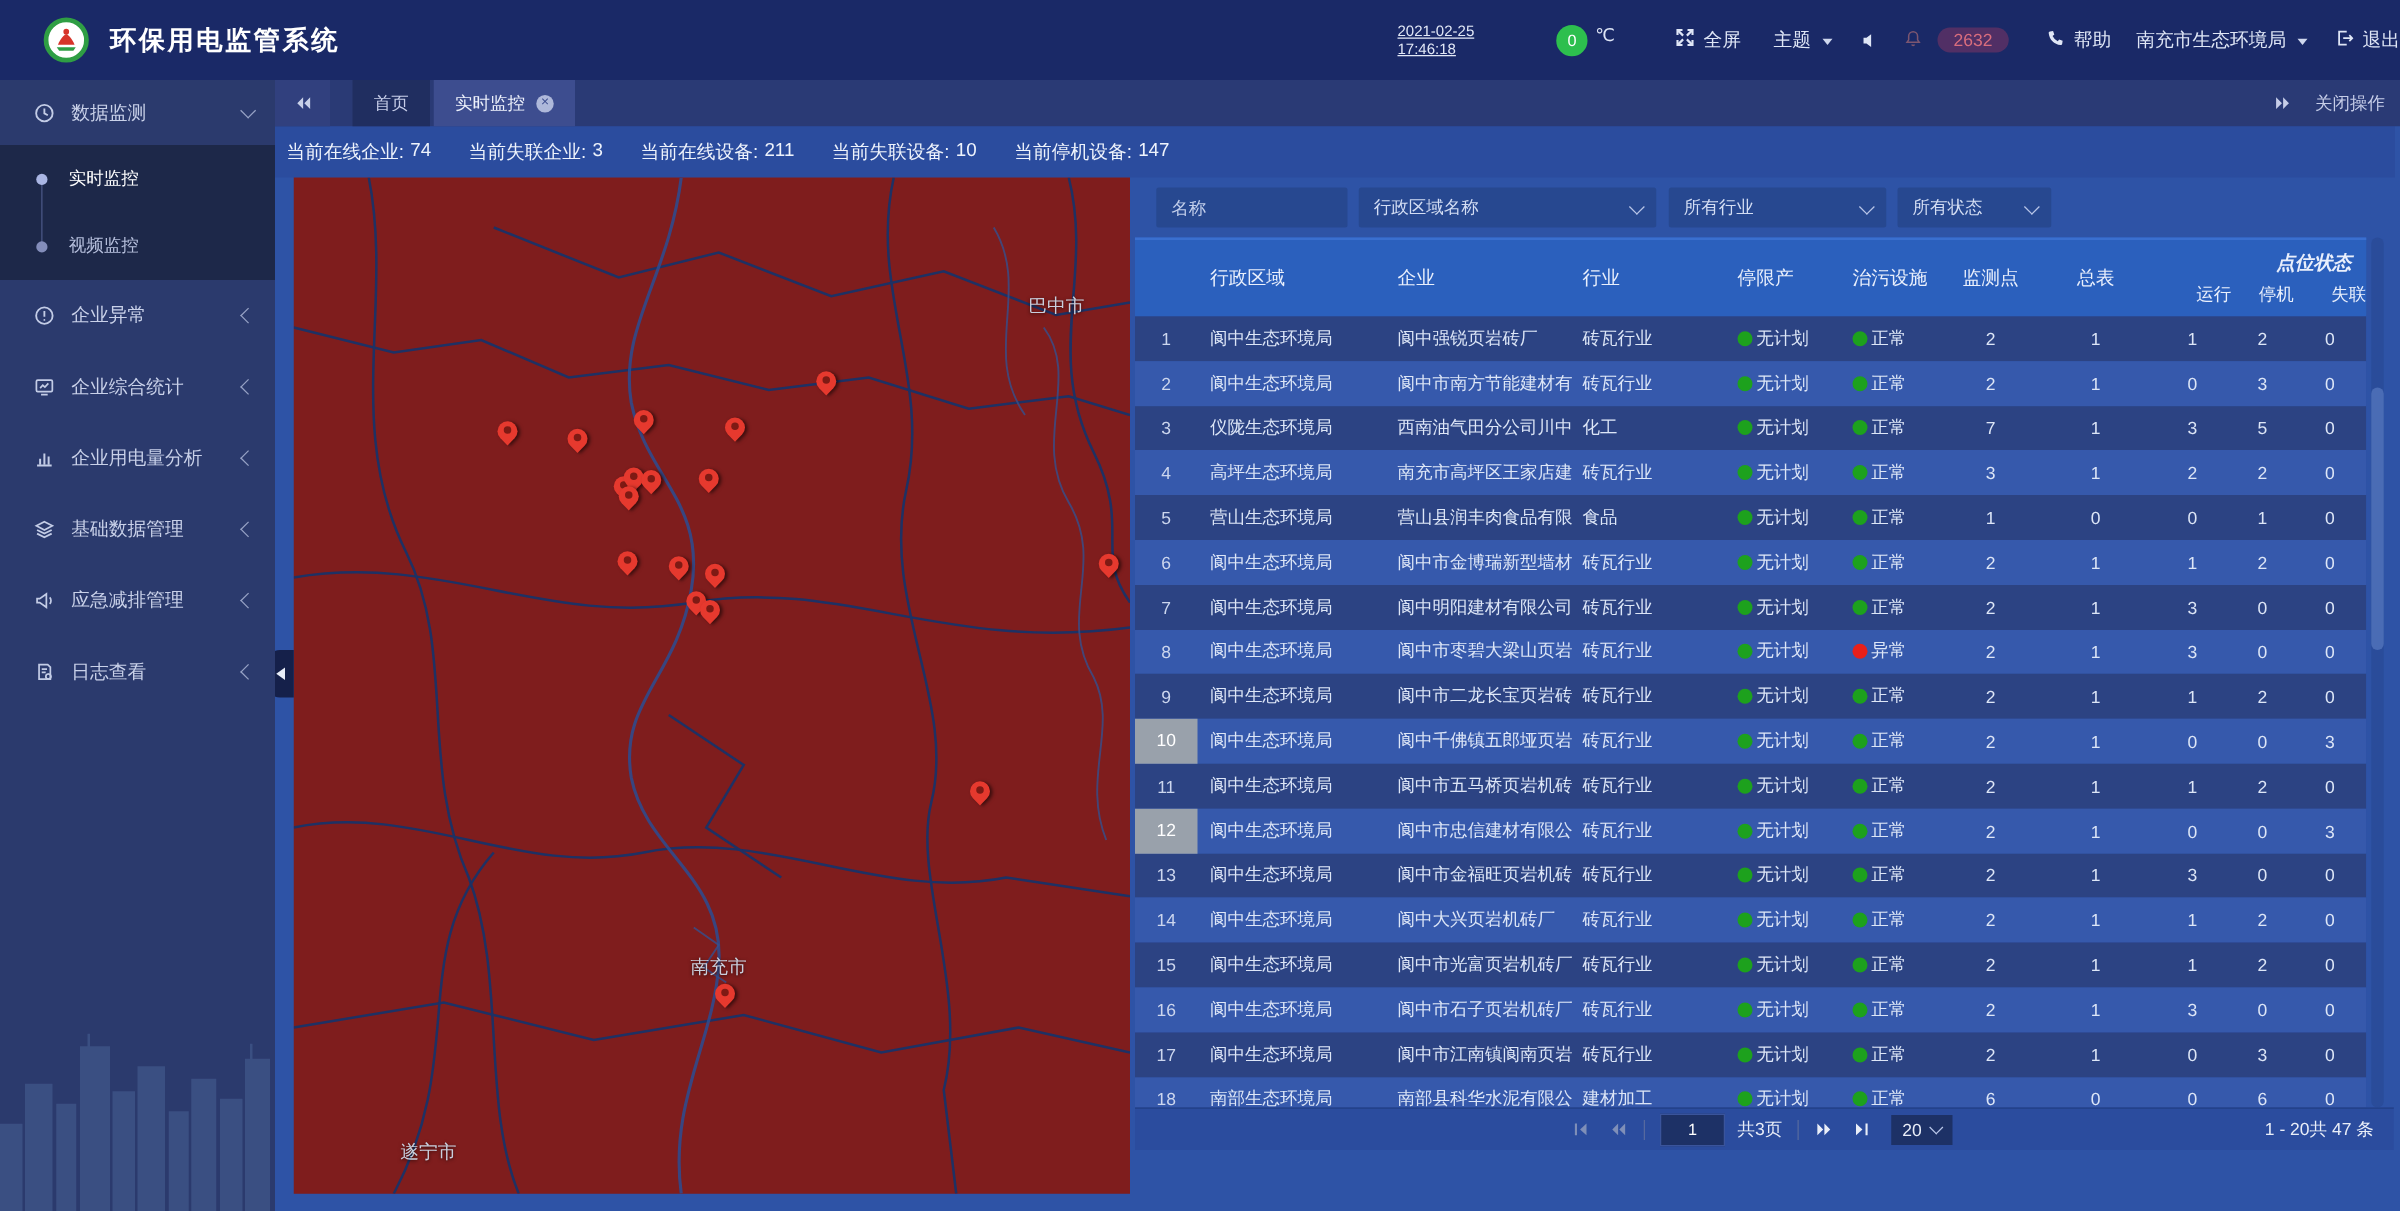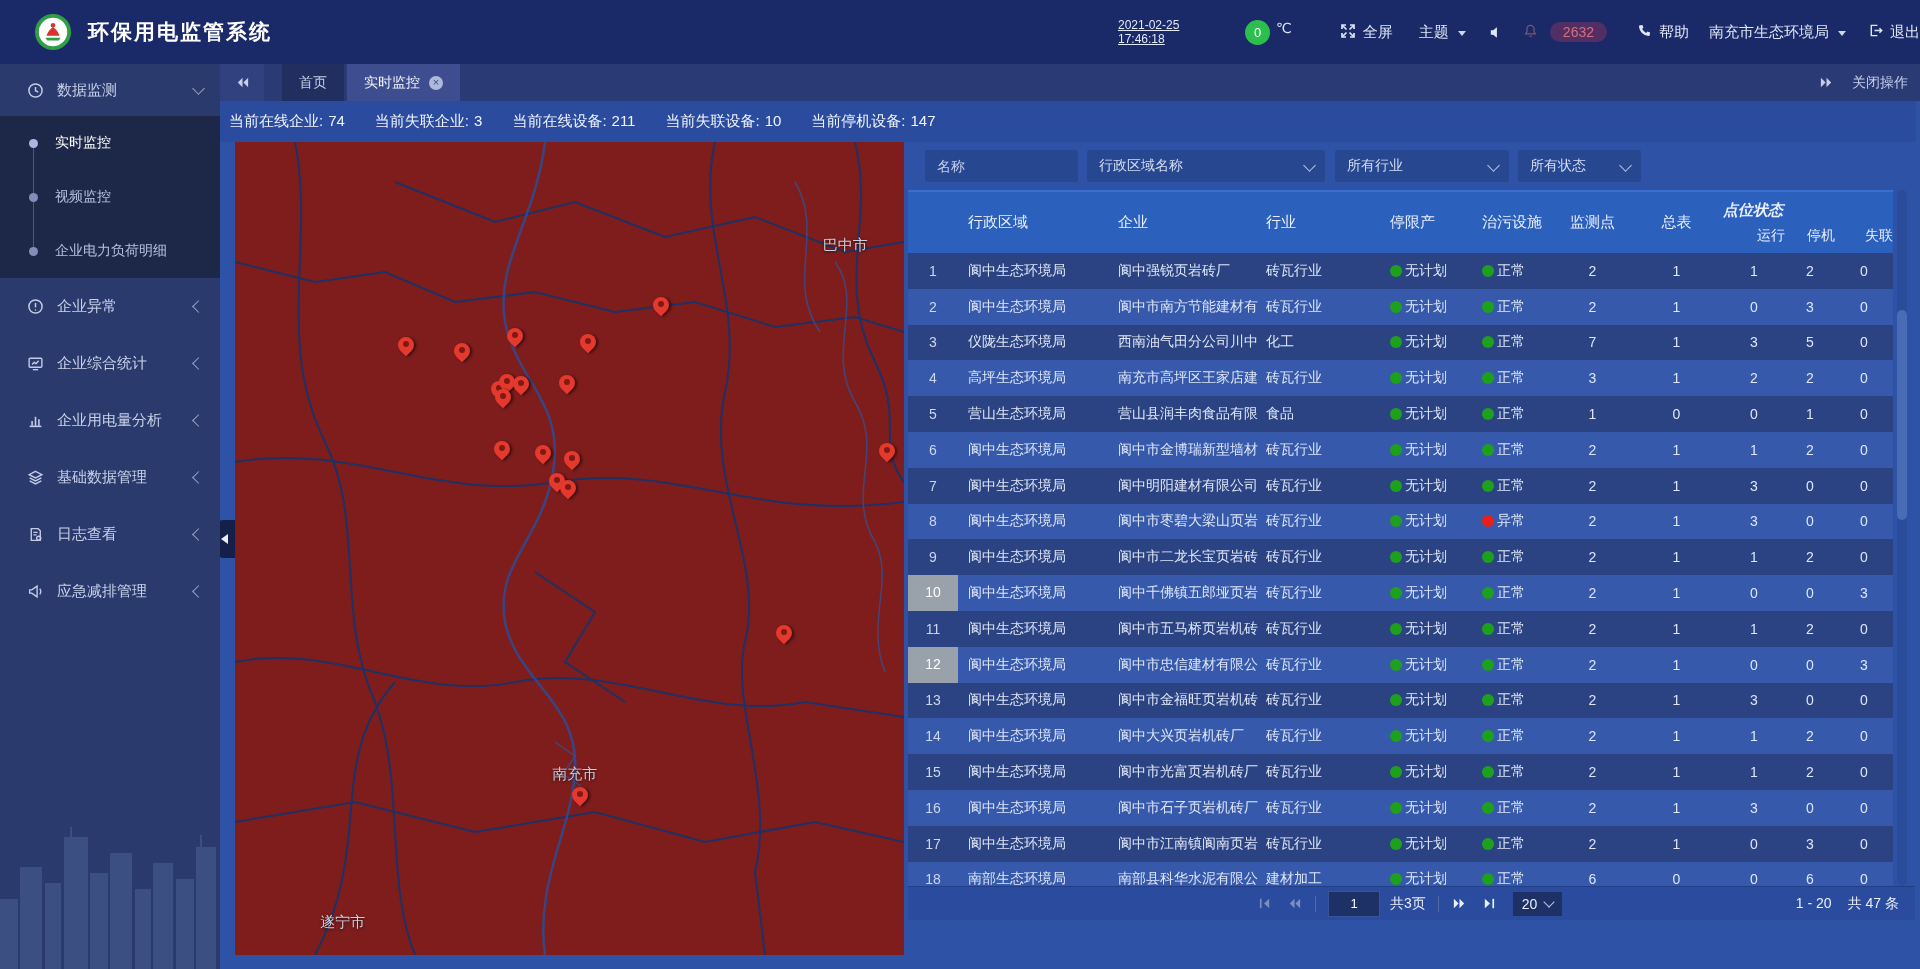--- a/index.html
+++ b/index.html
@@ -74,21 +74,21 @@
   .c.limit{width:90px;padding-left:10px;}
   .c.facility{width:85px;padding-left:12px;}
   .c.points{width:75px;text-align:center;}
   .c.meters{width:93px;text-align:center;}
   .c.run{width:62px;text-align:center;}
   .c.stop{width:50px;text-align:center;}
   .c.lost{width:58px;text-align:center;}
   .thead .c{display:flex;align-items:center;}
   .thead .c.points,.thead .c.meters{justify-content:center;}
   .thead .group{width:170px;display:flex;flex-direction:column;justify-content:center;}
-  .group-label{font-style:italic;font-weight:bold;text-align:left;padding-right:12px;font-size:15px;}
+  .group-label{font-style:italic;font-weight:bold;text-align:right;padding-right:12px;font-size:15px;}
   .sub-cols{display:flex;margin-top:7px;font-size:14px;}
   .sub-cols span{text-align:right;}
   .sub-cols .w1{width:62px;} .sub-cols .w2{width:50px;} .sub-cols .w3{width:58px;}
   .rows{position:absolute;left:0;top:111px;width:985px;height:633px;overflow:hidden;}
   .trow{display:flex;align-items:center;height:35.8px;font-size:14px;color:#dde6f7;cursor:pointer;}
   .trow:nth-child(odd){background:#2c4383;}
   .trow:nth-child(even){background:#3659ac;}
   .trow .c.idx{color:#ccd6ee;}
   .trow.offline .c.idx{background:#99a1ab;color:#ffffff;height:35.8px;line-height:35.8px;}
   .trow .c.limit,.trow .c.facility{display:flex;align-items:center;}
@@ -100,21 +100,21 @@
   
   .pager{position:absolute;left:0;top:744px;width:1007px;height:34px;background:#2b4c9e;border-top:1px solid #223f85;display:flex;align-items:center;padding-left:347px;box-sizing:border-box;color:#e9eef8;font-size:14px;}
   .pg-ico{width:18px;height:18px;display:flex;align-items:center;justify-content:center;cursor:pointer;color:#e9eef8;}
   .pg-ico.disabled{color:#7f8fb8;cursor:default;}
   .pg-div{width:1px;height:16px;background:#56699f;margin:0 12px;}
   .pg-gap{width:12px;}
   .page-input{background:#1d3166;border:1px solid #3a549b;color:#fff;text-align:center;width:46px;height:22px;font-size:13px;outline:none;}
   .pages-label{margin-left:10px;}
   .size-box{background:#1d3166;height:24px;display:flex;align-items:center;gap:8px;padding:0 9px;margin-left:14px;cursor:pointer;position:relative;}
   .size-box .sc{width:7px;height:7px;border-left:1.5px solid #b9c6e8;border-bottom:1.5px solid #b9c6e8;transform:rotate(-45deg);margin-top:-3px;}
-  .pg-right{position:absolute;right:16px;display:flex;gap:16px;}
+  .pg-right{position:absolute;right:16px;display:flex;}
 </style>
 </head>
 <body>
 
 <div id="header">
   <svg class="logo" viewBox="0 0 40 40">
     <circle cx="20" cy="20" r="18" fill="#ffffff"></circle>
     <circle cx="20" cy="20" r="17" fill="none" stroke="#2f9e44" stroke-width="4"></circle>
     <path d="M13 24c2-5 5-8 7-9 2 1 5 4 7 9z" fill="#d7342a"></path>
     <path d="M12 26h16l-2 3H14z" fill="#2f9e44"></path>
@@ -182,24 +182,20 @@
   </div>
       <div class="submenu">
         <div class="sub-item active">
     <span class="sub-dot"></span>
     <span class="sub-label">实时监控</span>
   </div>
         <div class="sub-item">
     <span class="sub-dot"></span>
     <span class="sub-label">视频监控</span>
   </div>
-        <div class="sub-item">
-    <span class="sub-dot"></span>
-    <span class="sub-label">企业电力负荷明细</span>
-  </div>
       </div>
       <div class="nav-item tall">
     <span class="nav-icon">
           <svg viewBox="0 0 16 16" width="17" height="17" fill="none" stroke="currentColor" stroke-width="1.4">
             <circle cx="8" cy="8" r="6.2"></circle>
             <path d="M8 4.6v4.2"></path>
             <circle cx="8" cy="11.2" r="0.7" fill="currentColor" stroke="none"></circle>
           </svg>
         </span>
     <span class="nav-label">企业异常</span>
@@ -235,37 +231,37 @@
             <path d="M2.5 8.4 8 11.2l5.5-2.8"></path>
             <path d="M2.5 11.2 8 14l5.5-2.8"></path>
           </svg>
         </span>
     <span class="nav-label">基础数据管理</span>
     <span class="chev left"></span>
   </div>
       <div class="nav-item tall">
     <span class="nav-icon">
           <svg viewBox="0 0 16 16" width="17" height="17" fill="none" stroke="currentColor" stroke-width="1.3">
+            <path d="M2.5 6.5v3h2l5 3.5V3L4.5 6.5z"></path>
+            <path d="M12 5.5c1.3 1.3 1.3 3.7 0 5"></path>
+          </svg>
+        </span>
+    <span class="nav-label">应急减排管理</span>
+    <span class="chev left"></span>
+  </div>
+      <div class="nav-item tall">
+    <span class="nav-icon">
+          <svg viewBox="0 0 16 16" width="17" height="17" fill="none" stroke="currentColor" stroke-width="1.3">
             <path d="M4 2.5h6.5l2 2V13.5H4z"></path>
             <path d="M6 6h4M6 8.3h3"></path>
             <circle cx="11" cy="11.5" r="1.9"></circle>
             <path d="M11 9.2v.6M11 13.2v.6M13.3 11.5h-.6M9.3 11.5h-.6"></path>
           </svg>
         </span>
     <span class="nav-label">日志查看</span>
-    <span class="chev left"></span>
-  </div>
-      <div class="nav-item tall">
-    <span class="nav-icon">
-          <svg viewBox="0 0 16 16" width="17" height="17" fill="none" stroke="currentColor" stroke-width="1.3">
-            <path d="M2.5 6.5v3h2l5 3.5V3L4.5 6.5z"></path>
-            <path d="M12 5.5c1.3 1.3 1.3 3.7 0 5"></path>
-          </svg>
-        </span>
-    <span class="nav-label">应急减排管理</span>
     <span class="chev left"></span>
   </div>
     </div>
   <svg class="skyline" viewBox="0 0 220 190" preserveAspectRatio="none">
     <g fill="#8ab6ea">
       <rect x="0" y="120" width="18" height="70"></rect>
         <rect x="20" y="88" width="22" height="102"></rect>
       <rect x="45" y="104" width="16" height="86"></rect>
         <rect x="64" y="58" width="24" height="132"></rect>
       <rect x="90" y="94" width="18" height="96"></rect>

